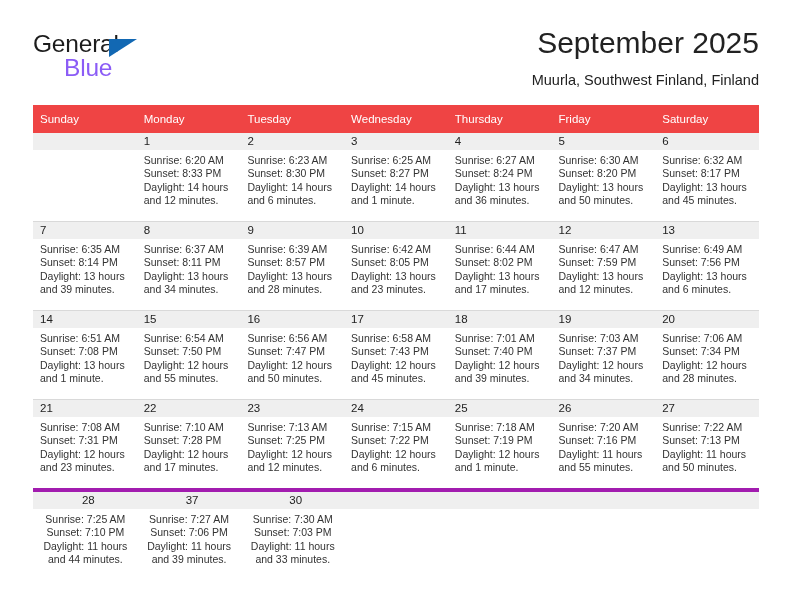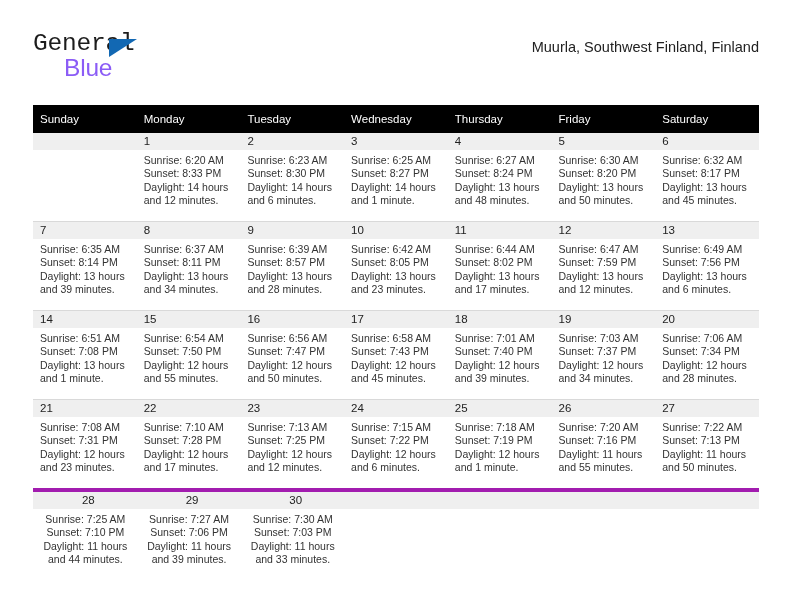--- a/index.html
+++ b/index.html
@@ -36,21 +36,21 @@
     width: 220px;
     height: 60px;
   }
   .logo-general {
     position: absolute;
     left: 0;
     top: 0;
     font-size: 24.5px;
     letter-spacing: -0.2px;
     color: #1c1c1c;
-    font-family: Liberation Mono, monospace;
+    font-family: Liberation Sans, sans-serif;
     line-height: 1;
   }
   .logo-tri {
     position: absolute;
     left: 76px;
     top: 7px;
     width: 0;
     height: 0;
     border-left: 28px solid #1268b3;
     border-bottom: 18px solid transparent;
@@ -89,21 +89,21 @@
   
   .calendar {
     position: absolute;
     left: 33px;
     top: 105px;
     width: 726px;
     border-collapse: collapse;
     table-layout: fixed;
   }
   .calendar th {
-    background: #000000;
+    background: #ef4444;
     color: #ffffff;
     font-size: 11.5px;
     font-weight: normal;
     text-align: left;
     padding: 5px 0 5px 7px;
     height: 18px;
     border: none;
   }
   .calendar td {
     vertical-align: top;
@@ -157,20 +157,21 @@
 
   <div class="header">
 
     <div class="logo">
       <span class="logo-general">General</span>
       <span class="logo-tri"></span>
       <span class="logo-blue">Blue</span>
     </div>
 
     <div class="titles">
+      <h1 class="cal-title">September 2025</h1>
       <div class="cal-subtitle">Muurla, Southwest Finland, Finland</div>
     </div>
 
   </div>
 
   <table class="calendar">
     <thead>
       <tr>
         <th>Sunday</th>
         <th>Monday</th>
@@ -221,21 +222,21 @@
               </div>
             </div>
           </td>
           <td>
             <div class="daycell">
               <div class="daynum-band">4</div>
               <div class="details">
                 <div>Sunrise: 6:27 AM</div>
                 <div>Sunset: 8:24 PM</div>
                 <div>Daylight: 13 hours</div>
-                <div>and 48 minutes.</div>
+                <div>and 36 minutes.</div>
               </div>
             </div>
           </td>
           <td>
             <div class="daycell">
               <div class="daynum-band">5</div>
               <div class="details">
                 <div>Sunrise: 6:30 AM</div>
                 <div>Sunset: 8:20 PM</div>
                 <div>Daylight: 13 hours</div>
@@ -499,21 +500,21 @@
               <div class="details">
                 <div>Sunrise: 7:25 AM</div>
                 <div>Sunset: 7:10 PM</div>
                 <div>Daylight: 11 hours</div>
                 <div>and 44 minutes.</div>
               </div>
             </div>
           </td>
           <td>
             <div class="daycell">
-              <div class="daynum-band">29</div>
+              <div class="daynum-band">37</div>
               <div class="details">
                 <div>Sunrise: 7:27 AM</div>
                 <div>Sunset: 7:06 PM</div>
                 <div>Daylight: 11 hours</div>
                 <div>and 39 minutes.</div>
               </div>
             </div>
           </td>
           <td>
             <div class="daycell">

